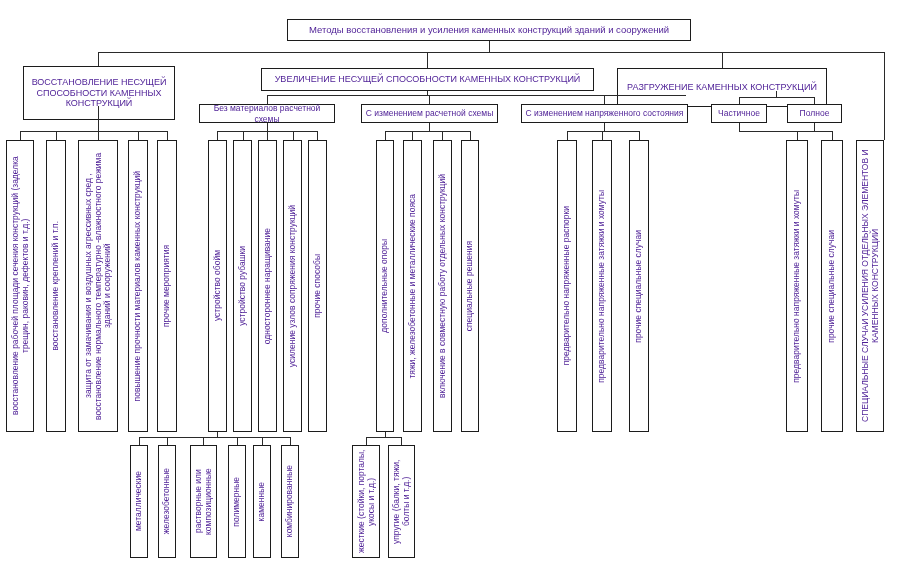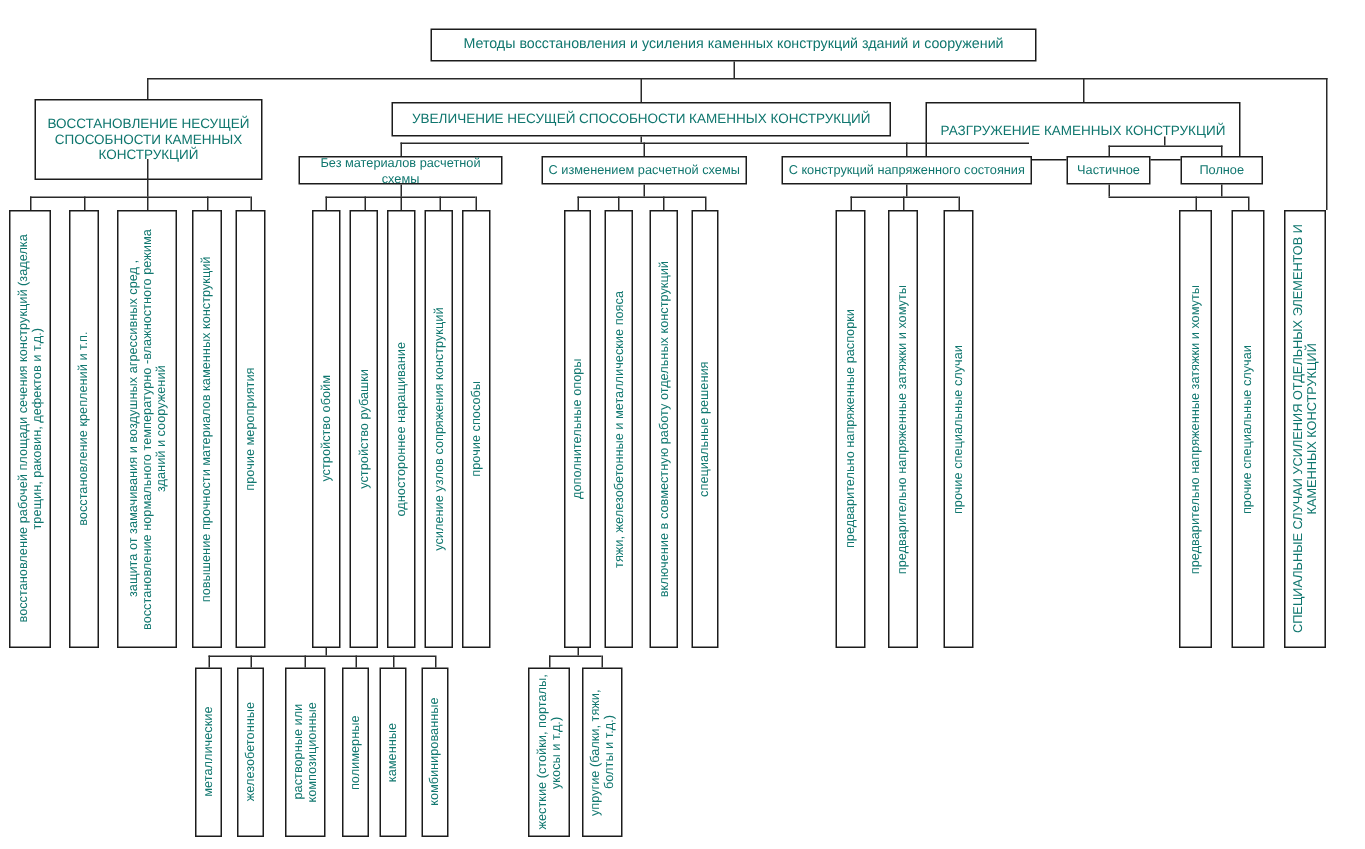--- a/index.html
+++ b/index.html
@@ -1,17 +1,17 @@
 <!DOCTYPE html>
 <html><head>
 <meta charset="utf-8">
 <style>
   html,body{margin:0;padding:0;background:#fff;}
   #canvas{position:relative;width:910px;height:566px;background:#fff;
-          font-family:"Liberation Sans",sans-serif;color:#0f766e;overflow:hidden;}
+          font-family:"Liberation Sans",sans-serif;color:#4c1d95;overflow:hidden;}
   .box{position:absolute;box-sizing:border-box;border:1px solid #1c1c1c;background:#fff;
        display:flex;align-items:center;justify-content:center;text-align:center;
        font-size:9px;line-height:1.18;padding:1px 2px;}
   .vbox{padding:2px 1px;font-size:8.5px;line-height:9.5px;}
   .vbox span{writing-mode:vertical-rl;transform:rotate(180deg);text-align:center;
              max-height:100%;display:inline-block;}
   .root{font-size:9.5px;}
   .lvl2{font-size:8.5px;}
   .hl{position:absolute;height:1px;background:#2a2a2a;}
   .vl{position:absolute;width:1px;background:#2a2a2a;}
@@ -22,21 +22,21 @@
 <div id="canvas">
 
   <div class="box root" style="left:287px;top:19px;width:404px;height:22px">Методы восстановления и усиления каменных конструкций зданий и сооружений</div>
 
   <div class="box" style="left:23px;top:66px;width:152px;height:54px">ВОССТАНОВЛЕНИЕ НЕСУЩЕЙ СПОСОБНОСТИ КАМЕННЫХ КОНСТРУКЦИЙ</div>
   <div class="box" style="left:261px;top:68px;width:333px;height:23px">УВЕЛИЧЕНИЕ НЕСУЩЕЙ СПОСОБНОСТИ КАМЕННЫХ КОНСТРУКЦИЙ</div>
   <div class="box" style="left:617px;top:68px;width:210px;height:39px">РАЗГРУЖЕНИЕ КАМЕННЫХ КОНСТРУКЦИЙ</div>
 
   <div class="box lvl2" style="left:199px;top:104px;width:136px;height:19px">Без материалов расчетной схемы</div>
   <div class="box lvl2" style="left:361px;top:104px;width:137px;height:19px">С изменением расчетной схемы</div>
-  <div class="box lvl2" style="left:521px;top:104px;width:167px;height:19px">С конструкций напряженного состояния</div>
+  <div class="box lvl2" style="left:521px;top:104px;width:167px;height:19px">С изменением напряженного состояния</div>
   <div class="box lvl2" style="left:711px;top:104px;width:56px;height:19px">Частичное</div>
   <div class="box lvl2" style="left:787px;top:104px;width:55px;height:19px">Полное</div>
 
   <div class="box vbox" style="left:6px;top:140px;width:28px;height:292px">
       <span>восстановление рабочей площади сечения конструкций (заделка трещин, раковин, дефектов и т.д.)</span>
     </div>
   <div class="box vbox" style="left:46px;top:140px;width:20px;height:292px">
       <span>восстановление креплений и т.п.</span>
     </div>
   <div class="box vbox" style="left:78px;top:140px;width:40px;height:292px">

